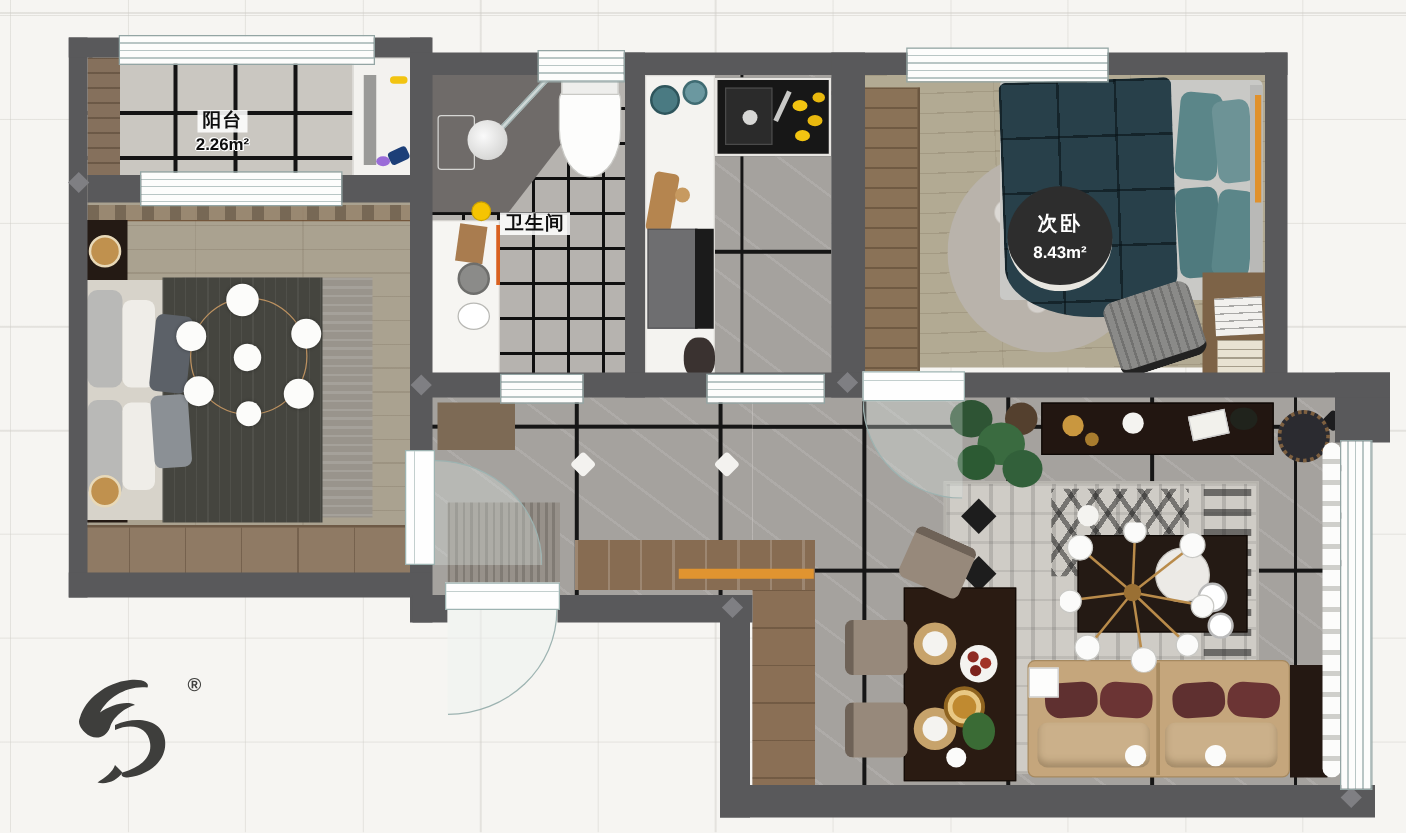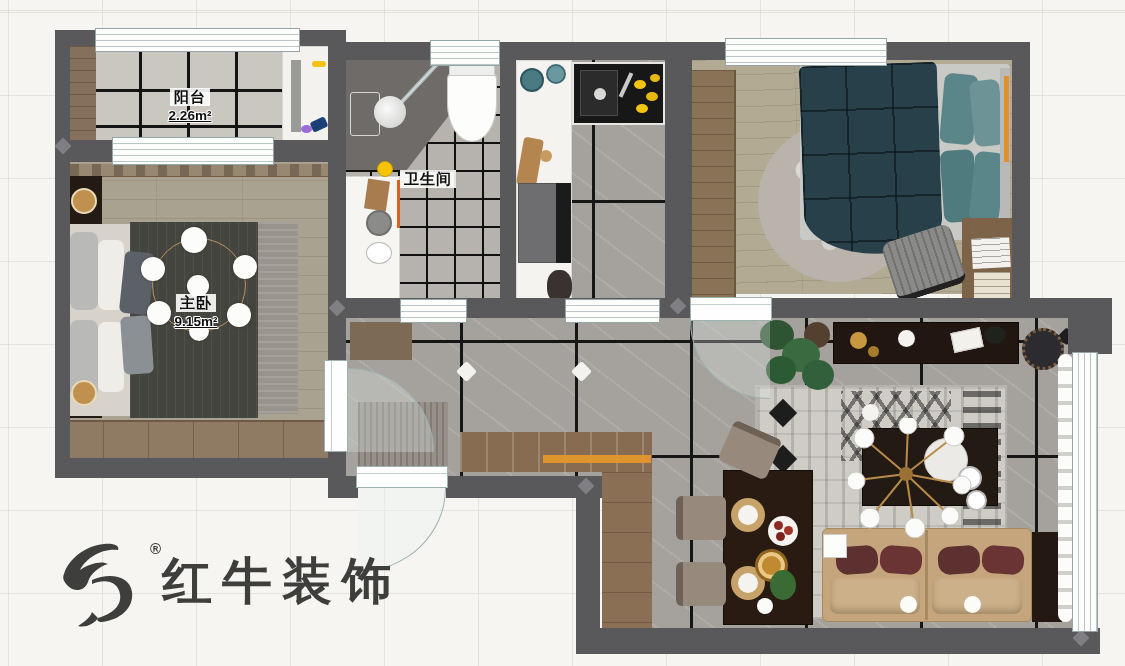--- a/index.html
+++ b/index.html
@@ -38,21 +38,21 @@
                      repeating-linear-gradient(180deg,transparent 0 26px,#101010 26px 28px);}
   .f-gray{background:#a5a29e;
     background-image:repeating-linear-gradient(90deg,transparent 0 112px,#161616 112px 115px),
                      repeating-linear-gradient(180deg,transparent 0 112px,#161616 112px 115px),
                      repeating-linear-gradient(37deg,rgba(255,255,255,.10) 0 2px,transparent 2px 34px);}
   .diamond{position:absolute;background:#f3f2ef;transform:rotate(45deg);z-index:3;border-radius:3px;}
   
   .lbl{position:absolute;z-index:50;text-align:center;line-height:1.05;color:#0e0e0e;font-weight:bold;}
   .lbl .name{display:inline-block;background:rgba(253,253,253,.9);padding:1px 4px;font-size:15px;letter-spacing:1px;}
   .lbl .area{display:block;margin-top:3px;font-size:13.5px;
-    text-shadow:1px 0 #fff,-1px 0 #fff,0 1px #fff,0 -1px #fff,1px 1px #fff,-1px -1px #fff;text-decoration:underline;}
+    text-shadow:1px 0 #fff,-1px 0 #fff,0 1px #fff,0 -1px #fff,1px 1px #fff,-1px -1px #fff;}
   .lbl-circle{position:absolute;z-index:50;width:84px;height:84px;border-radius:50%;
     background:#2d2d2d;border-bottom:5px solid #e8e6e0;box-sizing:border-box;
     display:flex;flex-direction:column;align-items:center;justify-content:center;color:#fff;font-weight:bold;}
   .lbl-circle .name{font-size:16px;letter-spacing:2px;}
   .lbl-circle .area{font-size:13.5px;margin-top:4px;}
   
   .fur{position:absolute;z-index:10;box-sizing:border-box;}
   .dot{position:absolute;border-radius:50%;z-index:12;}
   
   .logo-cn{position:absolute;font-weight:bold;color:#3e3e3c;font-size:50px;letter-spacing:10px;z-index:40;
@@ -287,33 +287,32 @@
 
   <div class="leaf v" style="left:324px;top:360px;width:24px;height:92px;"></div>
   <div class="arc" style="left:348px;top:368px;width:86px;height:84px;border-top:1.5px solid #9db3b1;border-right:1.5px solid #9db3b1;border-top-right-radius:100% 100%;"></div>
 
   <div class="leaf h" style="left:356px;top:466px;width:92px;height:22px;"></div>
   <div class="arc" style="left:358px;top:488px;width:88px;height:84px;border-right:1.5px solid #9db3b1;border-bottom:1.5px solid #9db3b1;border-bottom-right-radius:100% 100%;background:rgba(238,242,241,.55);z-index:34;"></div>
 
   <div class="leaf h" style="left:690px;top:297px;width:82px;height:24px;"></div>
   <div class="arc" style="left:690px;top:321px;width:80px;height:78px;border-left:1.5px solid #9db3b1;border-bottom:1.5px solid #9db3b1;border-bottom-left-radius:100% 100%;"></div>
 
-  <div class="lbl" style="left:130px;top:88px;width:120px;">
+  <div class="lbl" style="left:118px;top:88px;width:120px;">
     <span class="name">阳台</span>
     <span class="area">2.26m²</span>
   </div>
-  <div class="lbl" style="left:136px;top:294px;width:120px;">
-    <span class="name">主卧</span>
-    <span class="area">9.15m²</span>
-  </div>
   <div class="lbl" style="left:380px;top:170px;width:96px;">
     <span class="name">卫生间</span>
+  </div>
+  <div class="lbl-circle" style="left:806px;top:149px;">
+    <span class="name">次卧</span>
+    <span class="area">8.43m²</span>
   </div>
 
   <svg class="abs" style="left:58px;top:536px;z-index:40;" width="92" height="96" viewBox="0 0 92 96">
     <path d="M6,38 C10,24 26,10 46,8 C56,7 62,10 60,14 C44,12 28,22 22,34 C30,28 44,24 50,28 C42,30 32,38 30,46 C26,56 16,56 10,50 C6,46 4,42 6,38 Z" fill="#3e3e3c"></path>
     <path d="M34,44 C52,36 72,40 74,56 C76,72 62,84 44,86 C40,86 38,84 40,82 C54,78 64,70 62,58 C60,46 48,42 34,48 Z" fill="#3e3e3c"></path>
     <path d="M40,82 C36,88 28,92 20,90 C26,86 32,82 34,76 Z" fill="#3e3e3c"></path>
   </svg>
   <span class="logo-reg" style="left:150px;top:540px;">®</span>
-  <div class="logo-cn" style="left:162px;top:548px;">红牛装饰</div>
 
 </div>
 
 </body></html>

